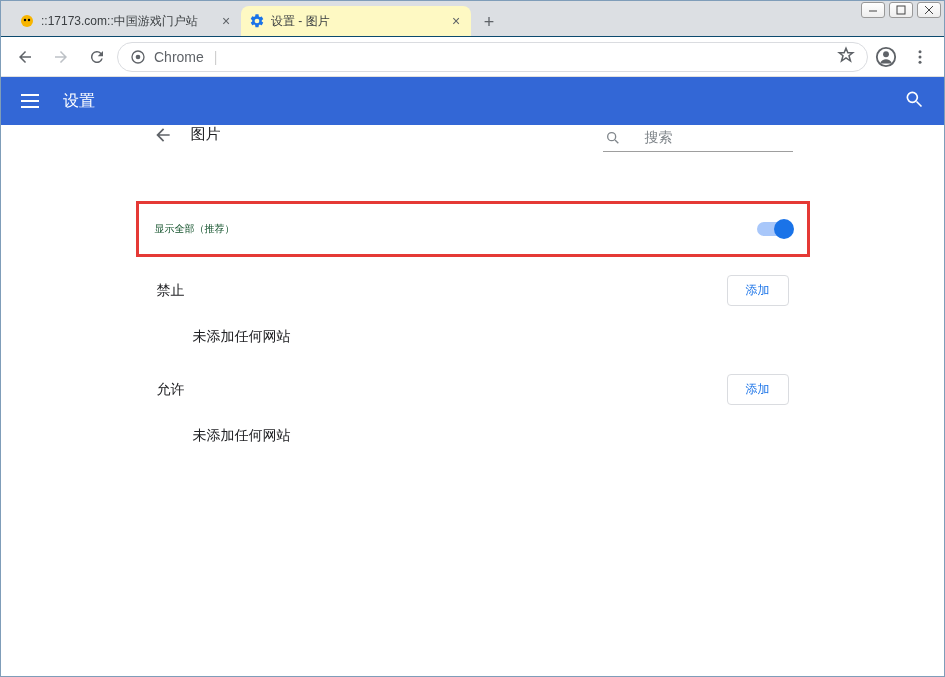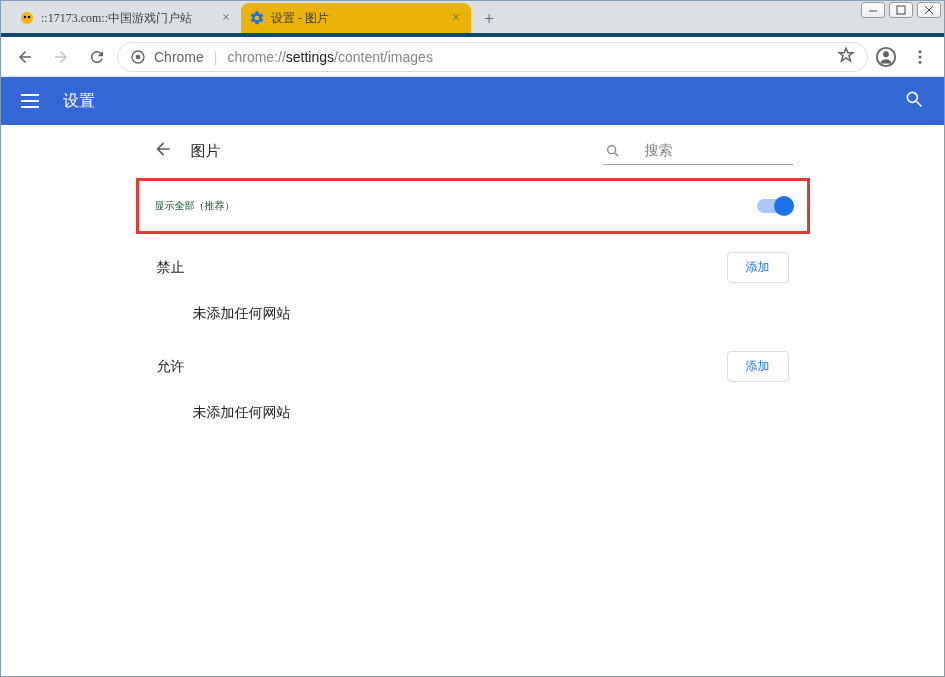--- a/index.html
+++ b/index.html
@@ -32,38 +32,37 @@
     font-family: Arial;
   }
 
   
   .tabstrip {
     height: 36px;
     background: #dcdfe3;
     display: flex;
     align-items: flex-end;
     padding-left: 10px;
-    border-bottom: 4px solid #0c4a6e;
-    font-family: Liberation Serif, serif;
+    border-bottom: 1px solid #0c4a6e;
   }
   .tab {
     height: 30px;
     width: 230px;
     display: flex;
     align-items: center;
     padding: 0 8px;
     font-size: 12px;
     color: #3c4043;
     border-top-left-radius: 8px;
     border-top-right-radius: 8px;
     gap: 6px;
     position: relative;
   }
   .tab.active {
-    background: #eab308;
+    background: #fef9c3;
   }
   .tab .favicon {
     width: 16px; height: 16px;
     flex-shrink: 0;
   }
   .tab .label {
     flex: 1;
     white-space: nowrap;
     overflow: hidden;
     text-overflow: ellipsis;
@@ -144,22 +143,22 @@
     display:flex;
     justify-content:center;
   }
   .card{
     width: 680px;
     background:#fff;
     margin-top:0;
   }
   .card-header{
     display:flex;
-    align-items:center;
-    height:53px;
+    align-items:flex-start;
+    height:76px;
     padding:0 20px;
     gap:18px;
     border-bottom:1px solid #fff;
   }
   .back-arrow{ color:#5f6368; }
   .card-title{ font-size:15px; color:#202124;}
   .inline-search{
     margin-left:auto;
     display:flex;
     align-items:center;
@@ -287,23 +286,20 @@
   </div>
   <div class="omnibox">
     <span class="chromeicon">
       <svg viewBox="0 0 24 24">
           <circle cx="12" cy="12" r="9" fill="none" stroke="#5f6368" stroke-width="2"></circle>
           <circle cx="12" cy="12" r="3.5" fill="#5f6368"></circle>
         </svg>
     </span>
     <span class="scheme">Chrome</span>
     <span class="sep">|</span>
-    <span class="urltext">
-      <span class="dim">chrome://</span><span>settings</span><span class="dim">/content/images</span>
-    </span>
     <span class="star">
       <svg width="18" height="18" viewBox="0 0 24 24">
           <path fill="none" stroke="#5f6368" stroke-width="2" d="M12 3l2.5 6H21l-5 4 2 7-6-4-6 4 2-7-5-4h6.5z"></path>
         </svg>
     </span>
   </div>
   <div class="avatar">
     <svg width="22" height="22" viewBox="0 0 24 24">
         <circle cx="12" cy="12" r="10" fill="none" stroke="#5f6368" stroke-width="2"></circle>
         <circle cx="12" cy="9" r="3.2" fill="#5f6368"></circle>

